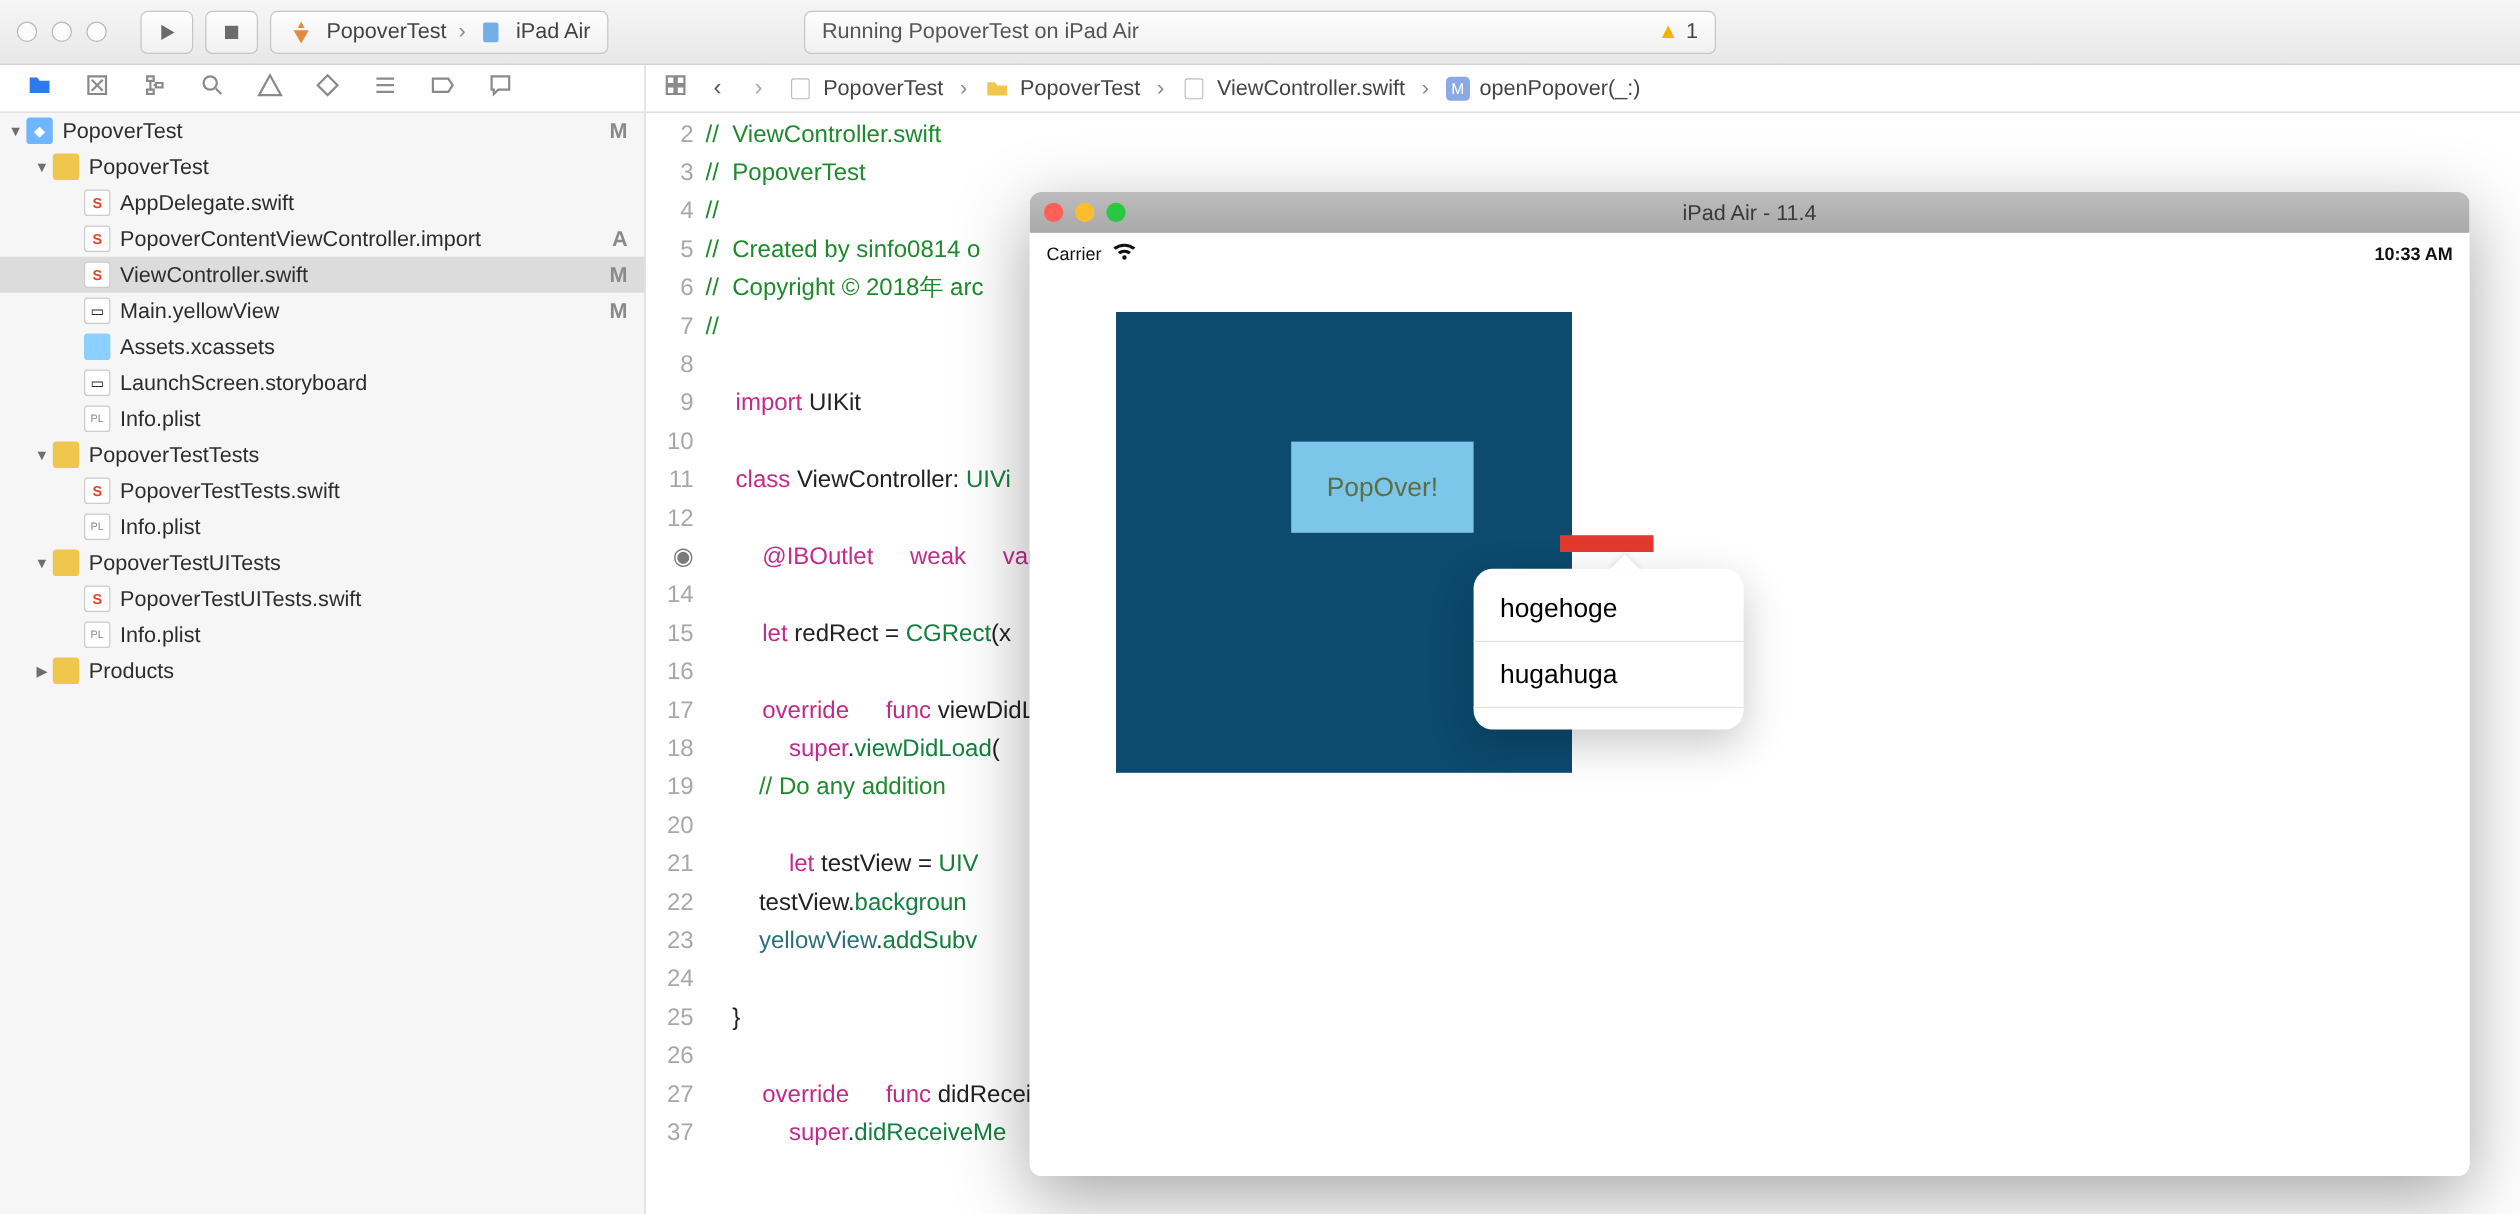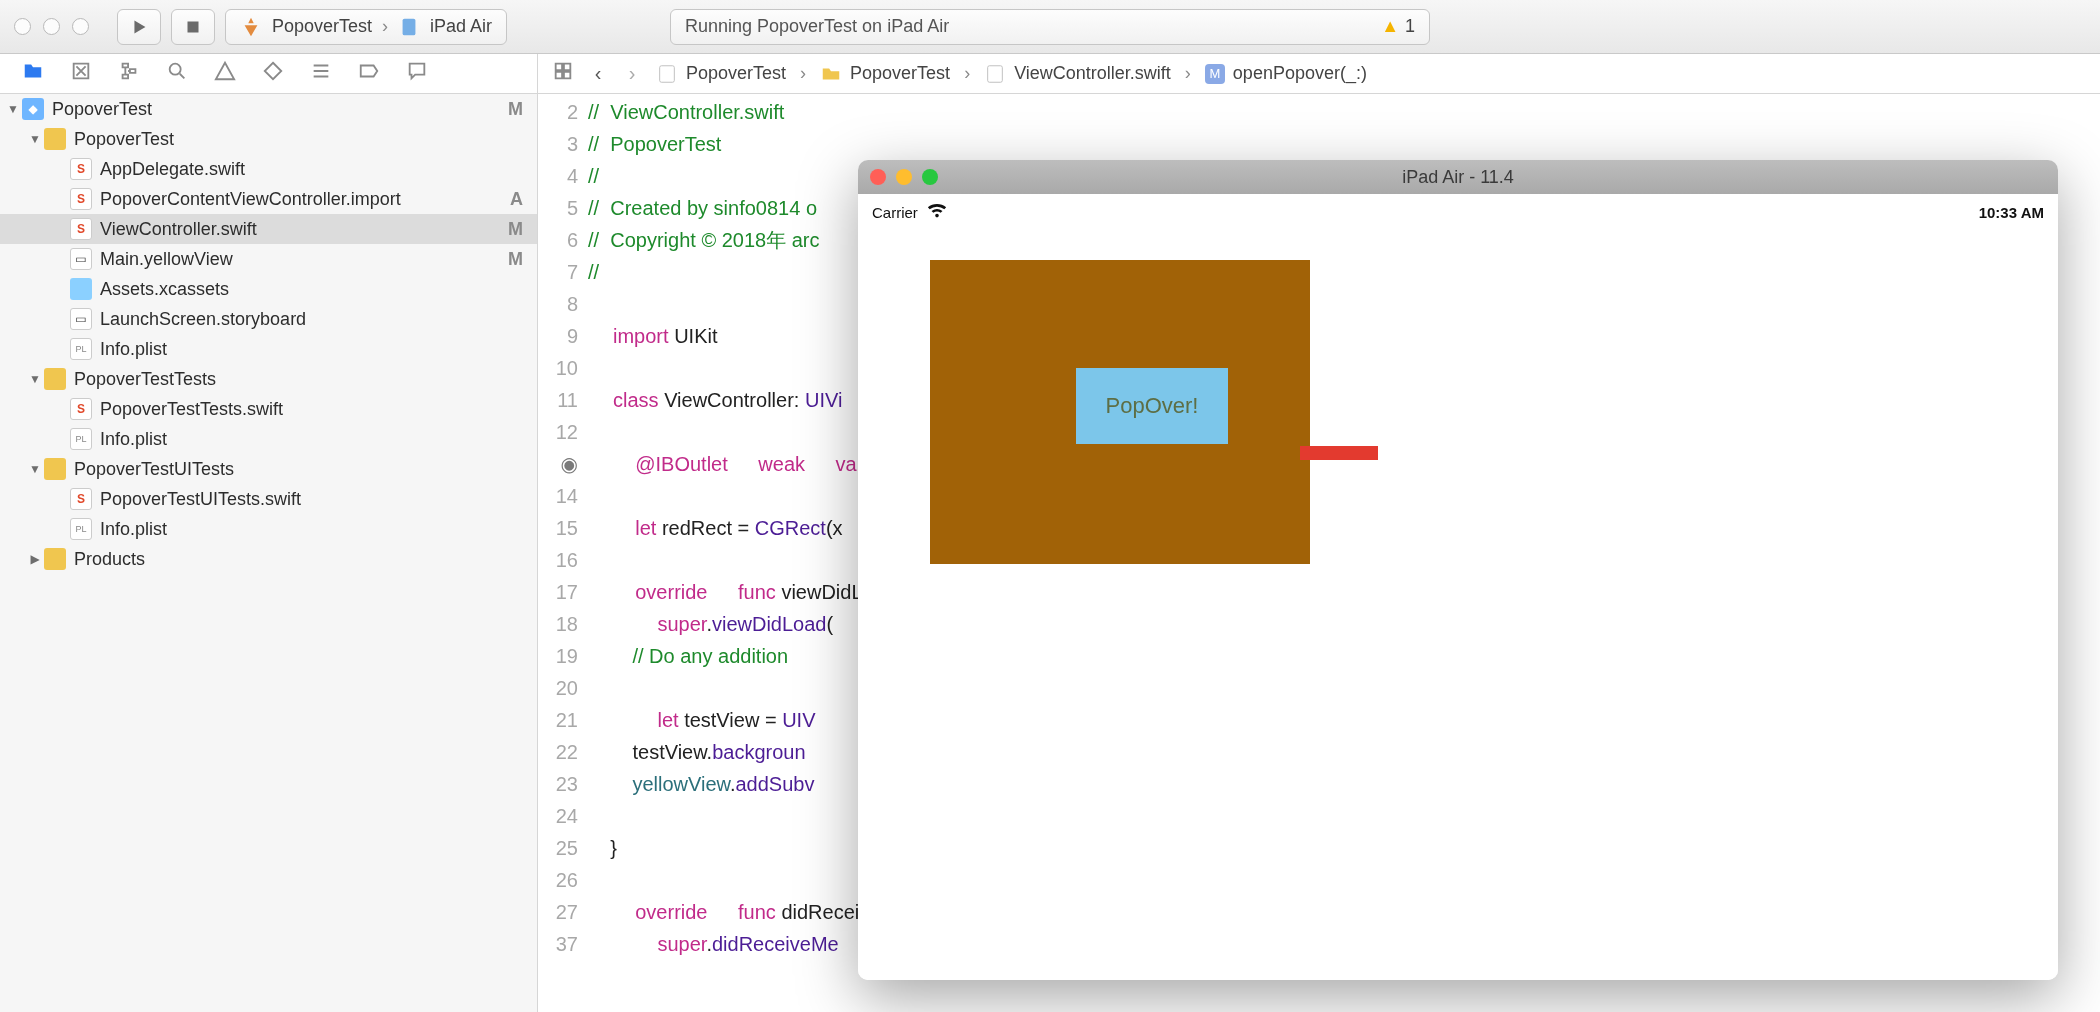--- a/index.html
+++ b/index.html
@@ -77,41 +77,41 @@
 
   
   .editor { flex:1; display:flex; position:relative; font-family: "SF Mono","Menlo","Consolas",monospace; font-size:20px; }
   .gutter { width:50px; text-align:right; color:#a8a8a8; padding-top:2px; }
   .gutter div { height:32px; line-height:32px; padding-right:10px;}
   .gutter .ib { color:#7a7a7a; }
   .code { flex:1; padding-top:2px; }
   .code div.line { height:32px; line-height:32px; white-space:pre; color:#222;}
   .c-cmt { color:#1e8a2c; }
   .c-kw  { color:#c12b8a;margin-left:25px; }
-  .c-sys { color:#4c1d95; }
+  .c-sys { color:#15803d; }
   .c-mem { color:#2b6f7a; }
 
   
   .sim {
     position:absolute; left:858px; top:160px; width:1200px; height:820px;
     border-radius:10px; box-shadow:0 18px 60px rgba(0,0,0,.35); overflow:hidden;
     background:#fff;
   }
   .sim-title {
     height:34px; background:linear-gradient(#bdbdbd,#a9a9a9); display:flex; align-items:center; padding:0 12px;
     color:#3a3a3a; font-size:18px;
   }
   .sim-title .sd { width:16px; height:16px; border-radius:50%; margin-right:10px;}
   .sd.red{background:#ff5f57;} .sd.yellow{background:#ffbd2e;} .sd.green{background:#28c840;}
   .sim-title .ttl { position:absolute; left:50%; transform:translateX(-50%); }
   .sim-status { height:36px; display:flex; align-items:center; padding:0 14px; font-size:15px; color:#111;}
   .sim-status .wifi { margin-left:8px;}
   .sim-status .clock { margin-left:auto; font-weight:600;}
   .sim-body { position:relative; height:calc(100% - 70px); background:#fff;}
-  .yellow-view { position:absolute; left:72px; top:30px; width:380px; height:304px; background:#a16207;}
+  .yellow-view { position:absolute; left:72px; top:30px; width:380px; height:384px; background:#0c4a6e;}
   .blue-btn {
     position:absolute; left:146px; top:108px; width:152px; height:76px; background:#7cc6ea;
     display:flex; align-items:center; justify-content:center; color:#5d6e45; font-size:22px;
   }
   .red-strip { position:absolute; left:370px; top:186px; width:78px; height:14px; background:#e33a2f;}
   .popover {
     position:absolute; left:298px; top:214px; width:225px; background:#fff; border-radius:16px;
     box-shadow:0 12px 36px rgba(0,0,0,.22); padding:6px 0 18px 0;
   }
   .popover:before{
@@ -395,15 +395,19 @@
         </svg>
     </span>
     <span class="clock">10:33 AM</span>
   </div>
   <div class="sim-body">
     <div class="yellow-view">
       <div class="blue-btn">
         <span>PopOver!</span>
       </div>
       <div class="red-strip"></div>
+      <div class="popover">
+        <div class="pop-row"><span>hogehoge</span></div>
+        <div class="pop-row"><span>hugahuga</span></div>
+      </div>
     </div>
   </div>
 </div>
 
 </body></html>

